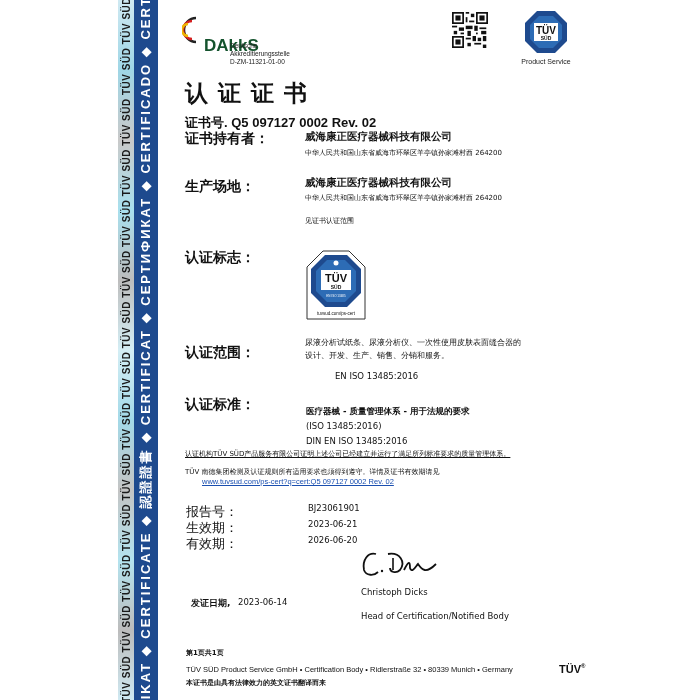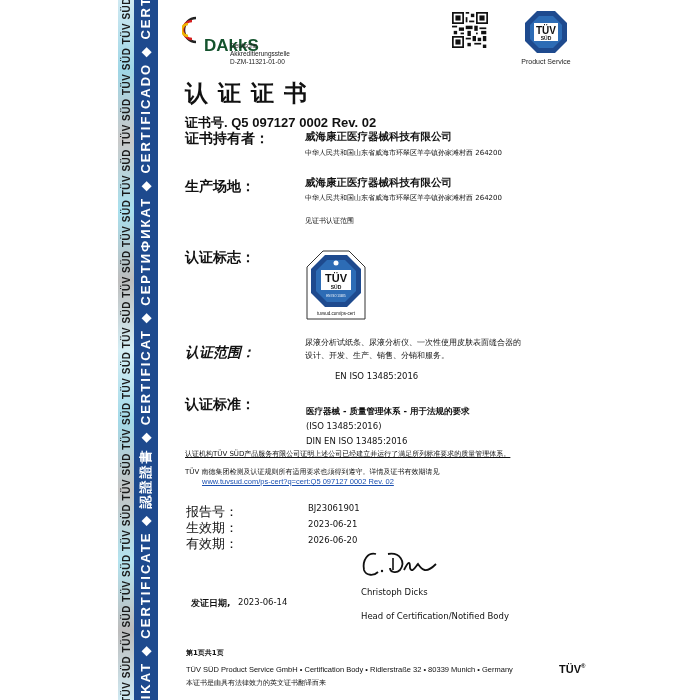--- a/index.html
+++ b/index.html
@@ -141,21 +141,21 @@
   <polygon points="19,5 41,5 55,19 55,43 41,57 19,57 5,43 5,19" fill="#1e4a8e"></polygon>
   <polygon points="21,10 39,10 50,21 50,41 39,52 21,52 10,41 10,21" fill="#2d6cb5"></polygon>
   <circle cx="30" cy="13" r="2.5" fill="#fff"></circle>
   <rect x="15" y="20" width="30" height="20" fill="#fff"></rect>
   <text x="30" y="32" font-size="11" font-weight="bold" text-anchor="middle" font-family="Liberation Sans, sans-serif" fill="#111">TÜV</text>
   <text x="30" y="38.5" font-size="5" font-weight="bold" text-anchor="middle" font-family="Liberation Sans, sans-serif" fill="#111">SÜD</text>
   <text x="30" y="47" font-size="3" text-anchor="middle" font-family="Liberation Sans, sans-serif" fill="#fff">EN ISO 13485</text>
   <text x="30" y="65" font-size="4.5" text-anchor="middle" font-family="Liberation Sans, sans-serif" fill="#111">tuvsud.com/ps-cert</text>
 </svg>
 
-<div class="abs label" style="left:185px;top:344px;font-style:italic;">认证范围：</div>
+<div class="abs label" style="left:185px;top:344px;">认证范围：</div>
 <div class="abs small" style="left:305px;top:337px;">尿液分析试纸条、尿液分析仪、一次性使用皮肤表面缝合器的</div>
 <div class="abs small" style="left:305px;top:350px;">设计、开发、生产、销售、分销和服务。</div>
 
 <div class="abs label" style="left:185px;top:396px;">认证标准：</div>
 <div class="abs val" style="left:306px;top:371px;padding-left:29px;">EN ISO 13485:2016</div>
 <div class="abs val" style="left:306px;top:406px;font-weight:bold;">医疗器械 - 质量管理体系 - 用于法规的要求</div>
 <div class="abs val" style="left:306px;top:421px;">(ISO 13485:2016)</div>
 <div class="abs val" style="left:306px;top:436px;">DIN EN ISO 13485:2016</div>
 
 <div class="abs addr" style="left:185px;top:449px;text-decoration:underline;">认证机构TÜV SÜD产品服务有限公司证明上述公司已经建立并运行了满足所列标准要求的质量管理体系。</div>
@@ -176,16 +176,16 @@
   <path d="M33 10 L33 22" stroke="#111" stroke-width="1.6" fill="none"></path>
   <path d="M44 22 C48 14 50 12 50 20 C52 26 56 18 58 16 C62 22 66 26 76 16" stroke="#111" stroke-width="1.8" fill="none"></path>
 </svg>
 <div class="abs val" style="left:191px;top:597px;font-weight:bold;font-size:9px;">发证日期,</div>
 <div class="abs val" style="left:238px;top:597px;">2023-06-14</div>
 <div class="abs val" style="left:361px;top:587px;">Christoph Dicks</div>
 <div class="abs val" style="left:361px;top:611px;">Head of Certification/Notified Body</div>
 
 <div class="abs addr" style="left:186px;top:648px;font-weight:bold;">第1页共1页</div>
 <div class="abs addr" style="left:186px;top:665px;font-family:'Liberation Sans',sans-serif;font-size:7.5px;">TÜV SÜD Product Service GmbH • Certification Body • Ridlerstraße 32 • 80339 Munich • Germany</div>
-<div class="abs addr" style="left:186px;top:678px;font-weight:normal;">本证书是由具有法律效力的英文证书翻译而来</div>
+<div class="abs addr" style="left:186px;top:678px;font-weight:bold;">本证书是由具有法律效力的英文证书翻译而来</div>
 <div class="abs" style="left:559px;top:663px;font-size:11px;font-weight:bold;font-family:'Liberation Sans',sans-serif;">
   <span>TÜV</span><sup style="font-size:6px;">®</sup>
 </div>
 
 </body></html>

